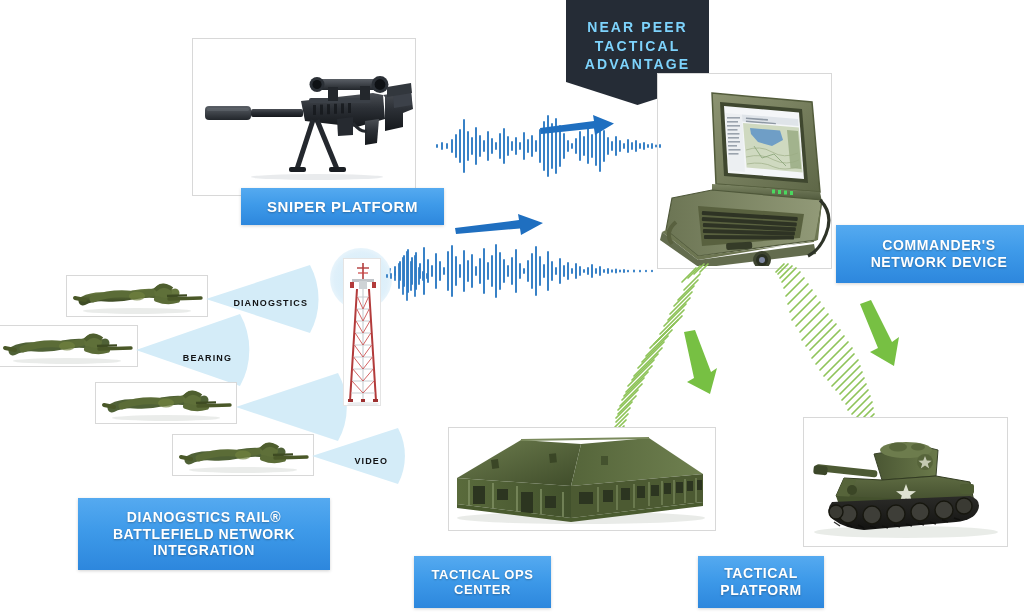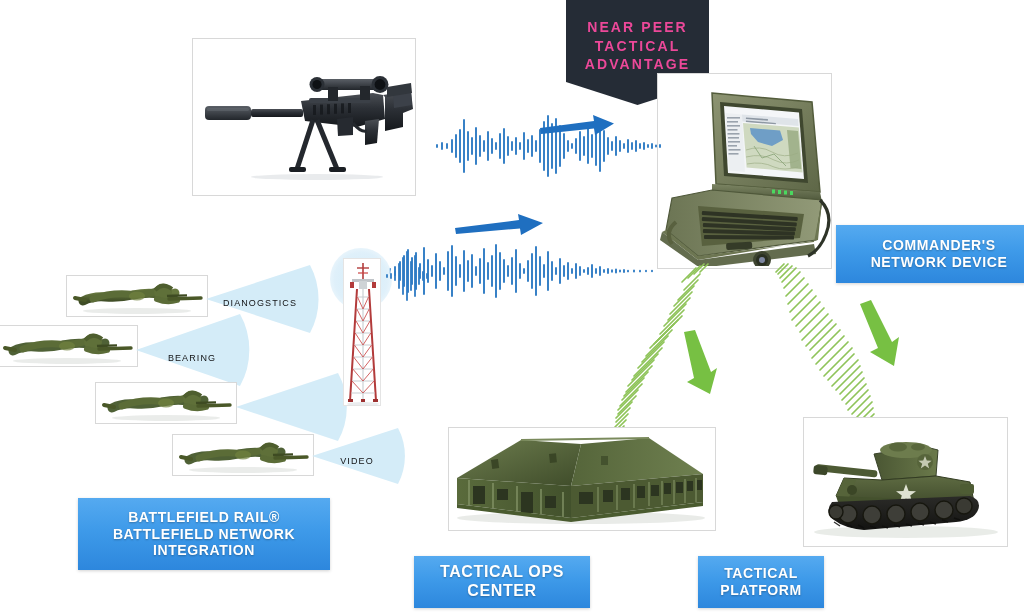--- a/index.html
+++ b/index.html
@@ -23,32 +23,32 @@
     background:linear-gradient(180deg,#55aaf0 0%,#3e9ae9 45%,#2d87dd 100%);
     color:#ffffff;display:flex;align-items:center;justify-content:center;
     text-align:center;font-weight:bold;letter-spacing:.6px;
     text-shadow:0 1px 2px rgba(0,0,0,.28);
     line-height:1.18;
     box-shadow:0 1px 3px rgba(0,0,0,.18);
   }
 
   
   .banner{
-    position:absolute;background:#252c36;color:#ec4899;
+    position:absolute;background:#252c36;color:#7dd3fc;
     display:flex;align-items:center;justify-content:center;text-align:center;
     font-weight:bold;letter-spacing:2.1px;line-height:1.32;font-size:14px;
     clip-path:polygon(0 0,100% 0,100% 78%,50% 100%,0 78%);
   }
 
   
   .cone{position:absolute;}
   .cone svg{display:block;overflow:visible;}
   .cone-label{
-    position:absolute;color:#111214;font-weight:normal;font-size:9px;
-    letter-spacing:1.1px;line-height:1.35;text-align:center;white-space:pre-line;
+    position:absolute;color:#111214;font-weight:bold;font-size:9px;
+    letter-spacing:1.1px;line-height:1.35;text-align:right;white-space:pre-line;
   }
 
   
   .wave{position:absolute;}
   .wave svg{display:block;}
 
   
   .arrow{position:absolute;}
   .arrow svg{display:block;overflow:visible;}
 
@@ -136,20 +136,23 @@
 
         <path d="M116 63 L100 112" stroke="#24282e" stroke-width="5" fill="none"></path>
         <path d="M120 63 L140 112" stroke="#24282e" stroke-width="5" fill="none"></path>
         <rect x="92" y="110" width="17" height="5" rx="2" fill="#1b1f24"></rect>
         <rect x="132" y="110" width="17" height="5" rx="2" fill="#1b1f24"></rect>
         <ellipse cx="120" cy="120" rx="66" ry="3" fill="#cfd3d8" opacity=".45"></ellipse>
       </svg>
     </div>
   </div>
 
+  <div class="blue-label" style="left:241px;top:188px;width:203px;height:37px;font-size:15px;">
+    <span>SNIPER PLATFORM</span>
+  </div>
 
   <div class="banner" style="left:566px;top:0px;width:143px;height:105px;">
     <div style="padding-bottom:13px;">
       <div>NEAR PEER</div>
       <div>TACTICAL</div>
       <div>ADVANTAGE</div>
     </div>
   </div>
 
   <div class="frame" style="left:657px;top:73px;width:175px;height:196px;">
@@ -654,21 +657,21 @@
           <line x1="30" y1="6" x2="30" y2="46"></line>
         <line x1="34" y1="18" x2="34" y2="34"></line>
           <line x1="38" y1="22" x2="38" y2="30"></line>
         <line x1="42" y1="24" x2="42" y2="28"></line>
       </g>
     </svg>
   </div>
 
   <div class="blue-label" style="left:78px;top:498px;width:252px;height:72px;font-size:14px;">
     <div>
-      <div>BATTLEFIELD RAIL®</div>
+      <div>DIANOGSTICS RAIL®</div>
       <div>BATTLEFIELD NETWORK</div>
       <div>INTEGRATION</div>
     </div>
   </div>
 
   <div class="frame" style="left:448px;top:427px;width:268px;height:104px;">
     <div class="tent" style="position:absolute;left:4px;top:4px;">
       <svg width="258" height="96" viewBox="0 0 258 96">
         <defs>
           <linearGradient id="roofG" x1="0" y1="0" x2="1" y2="1">
@@ -735,21 +738,21 @@
 
         <rect x="38" y="28" width="7" height="9" fill="#3a4626" transform="rotate(-8 38 28)"></rect>
         <rect x="96" y="22" width="7" height="9" fill="#3a4626" transform="rotate(-6 96 22)"></rect>
         <rect x="148" y="24" width="7" height="9" fill="#44522e"></rect>
 
         <path d="M4 72 L118 86 L250 70 L250 74 L118 90 L4 76 Z" fill="#4a5b2f"></path>
       </svg>
     </div>
   </div>
 
-  <div class="blue-label" style="left:414px;top:556px;width:176px;height:52px;font-size:16px;">
+  <div class="blue-label" style="left:414px;top:556px;width:137px;height:52px;font-size:13px;">
     <div>
       <div>TACTICAL OPS</div>
       <div>CENTER</div>
     </div>
   </div>
 
   <div class="frame" style="left:803px;top:417px;width:205px;height:130px;">
     <div class="tank" style="position:absolute;left:6px;top:10px;">
       <svg width="194" height="112" viewBox="0 0 194 112">
         <defs>

